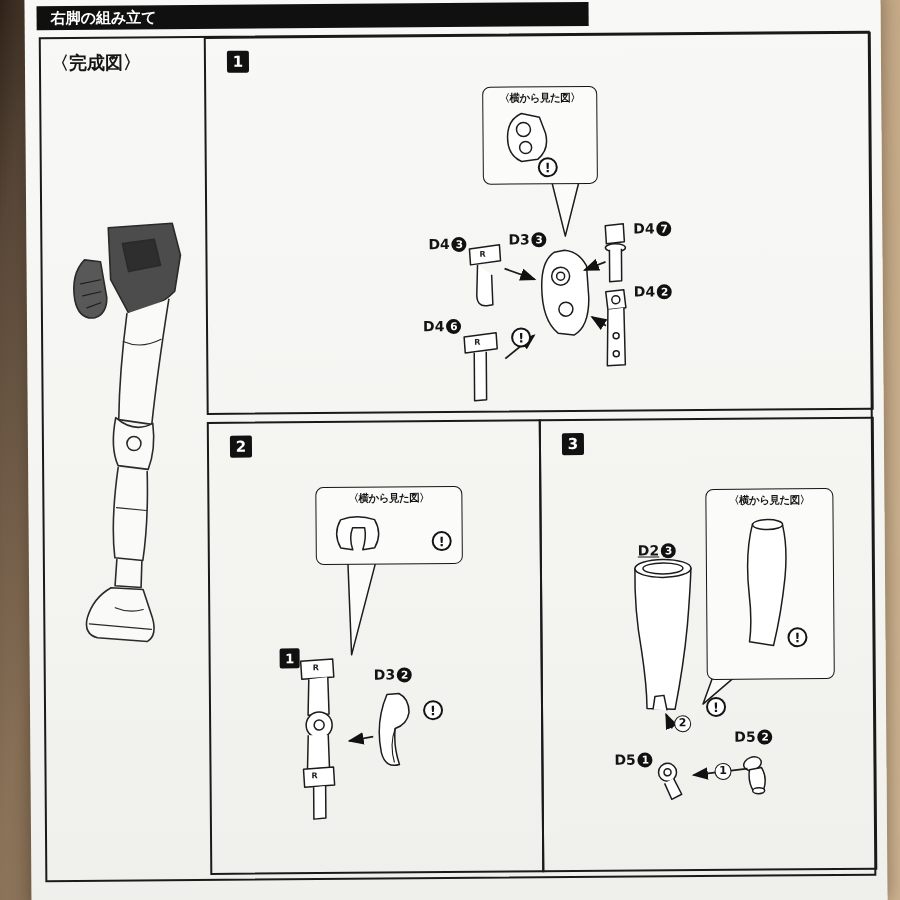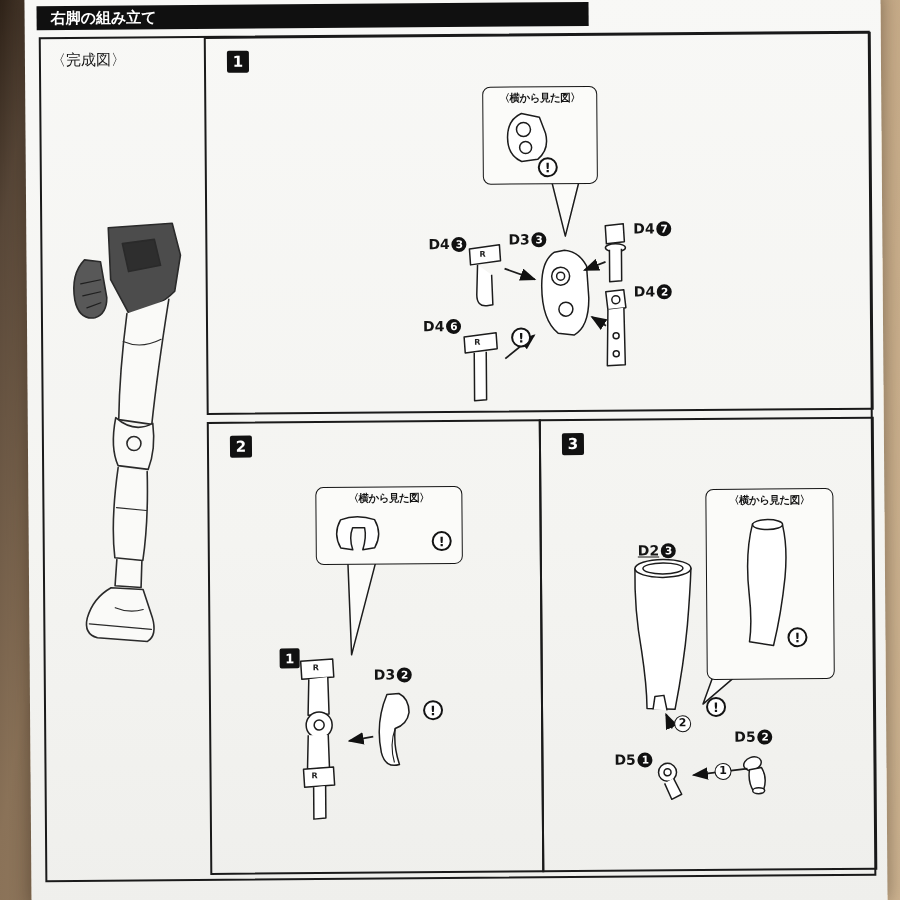--- a/index.html
+++ b/index.html
@@ -9,21 +9,21 @@
   .paper{position:absolute;left:28px;top:-6px;width:856px;height:912px;
     background:linear-gradient(180deg,#f8f8f6 0%,#f4f4f1 60%,#efefec 100%);
     box-shadow:0 0 20px rgba(30,20,10,.45);transform:rotate(-0.45deg);transform-origin:50% 50%;}
   .title-bar{position:absolute;left:12px;top:9px;width:552px;height:24px;background:#101010;
     color:#fff;font-size:15px;font-weight:bold;display:flex;align-items:center;padding-left:14px;box-sizing:border-box;}
   .outer-box{position:absolute;left:14px;top:40px;width:831px;height:845px;border:2px solid #1a1a1a;box-sizing:border-box;}
   .panel{position:absolute;border:2px solid #1a1a1a;box-sizing:border-box;}
   #step1{left:179px;top:41px;width:667px;height:378px;}
   #step2{left:179px;top:426px;width:334px;height:453px;}
   #step3{left:511px;top:426px;width:335px;height:453px;}
-  .kanseizu{position:absolute;left:26px;top:54px;font-size:15px;font-weight:normal;color:#151515;}
+  .kanseizu{position:absolute;left:26px;top:54px;font-size:18px;font-weight:bold;color:#151515;}
   .leg-art{position:absolute;left:30px;top:225px;}
   .badge{position:absolute;width:22px;height:22px;background:#111;color:#fff;font-weight:bold;font-size:15px;
     display:flex;align-items:center;justify-content:center;border-radius:2px;}
   .badge.small{width:20px;height:20px;font-size:13px;}
   .callout{position:absolute;border:1.5px solid #151515;border-radius:8px;background:#fbfbf9;box-sizing:border-box;}
   .callout-label{text-align:center;font-size:10.5px;font-weight:bold;color:#151515;padding-top:4px;letter-spacing:-0.5px;}
   .plabel{position:absolute;display:flex;align-items:center;gap:2px;font-size:14px;font-weight:bold;color:#141414;}
   .pnum{display:inline-block;width:15px;height:15px;border-radius:50%;background:#111;color:#fff;
     font-size:10.5px;line-height:15px;text-align:center;font-weight:bold;}
   .att{position:absolute;width:20px;height:20px;border:2px solid #141414;border-radius:50%;background:#fff;

